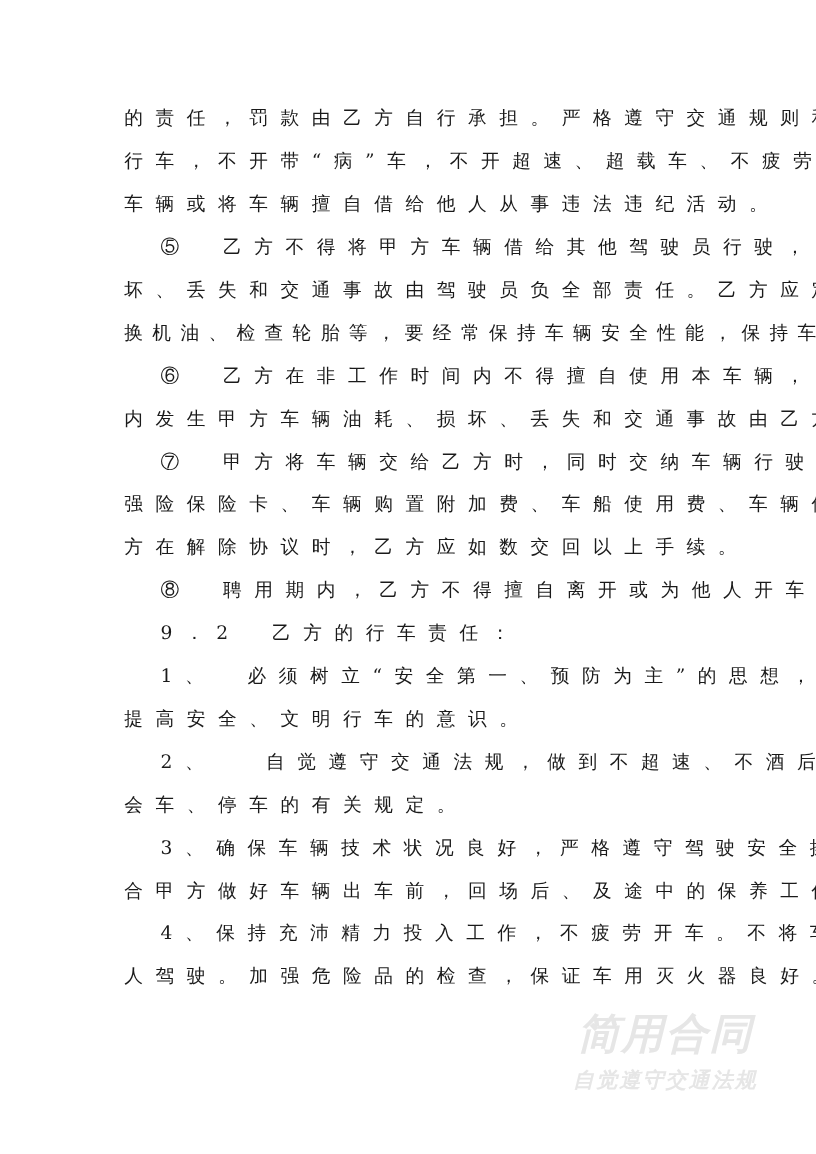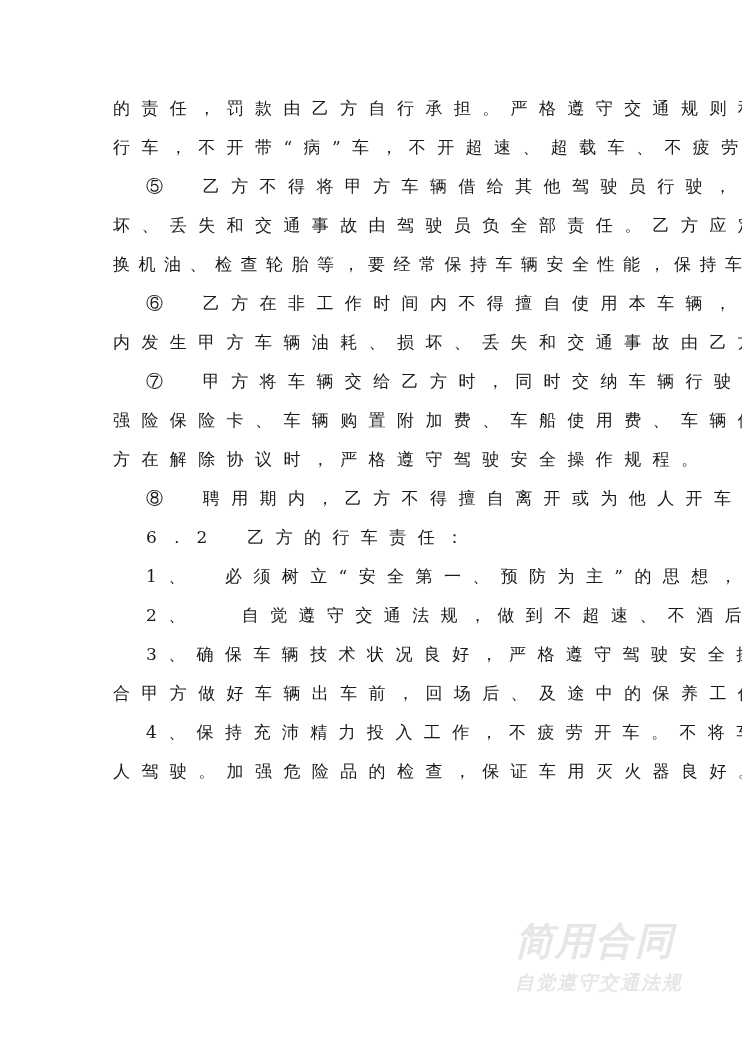--- a/index.html
+++ b/index.html
@@ -38,21 +38,21 @@
     .line.tight { letter-spacing: 8.5px; }
     .watermark {
       position: absolute;
       left: 515px;
       top: 918px;
       width: 180px;
       color: #e6e6e6;
       font-family: Liberation Sans, sans-serif;
       font-weight: bold;
       font-style: italic;
-      text-align: left;
+      text-align: center;
       user-select: none;
     }
     .watermark .wm-title {
       font-size: 38px;
       letter-spacing: 2px;
       line-height: 46px;
     }
     .watermark .wm-sub {
       font-size: 19px;
       letter-spacing: 2px;
@@ -60,32 +60,35 @@
       margin-top: 4px;
     }
   </style>
 </head>
 <body>
 
 <div class="page">
   <div class="content">
     <div class="line">的责任，罚款由乙方自行承担。严格遵守交通规则和操作规程，文明</div>
     <div class="line">行车，不开带“病”车，不开超速、超载车、不疲劳驾驶，严禁利用</div>
+    <div class="line">车辆或将车辆擅自借给他人从事违法违纪活动。</div>
     <div class="line indent">⑤　乙方不得将甲方车辆借给其他驾驶员行驶，且发生油耗、损</div>
     <div class="line">坏、丢失和交通事故由驾驶员负全部责任。乙方应定时保养车辆，如</div>
     <div class="line tight">换机油、检查轮胎等，要经常保持车辆安全性能，保持车容车貌整洁。</div>
     <div class="line indent">⑥　乙方在非工作时间内不得擅自使用本车辆，否则，在该事件</div>
     <div class="line">内发生甲方车辆油耗、损坏、丢失和交通事故由乙方负全部责任。</div>
     <div class="line indent">⑦　甲方将车辆交给乙方时，同时交纳车辆行驶证、养路费、交</div>
     <div class="line">强险保险卡、车辆购置附加费、车船使用费、车辆保险卡等。甲乙双</div>
-    <div class="line">方在解除协议时，严格遵守驾驶安全操作规程。</div>
+    <div class="line">方在解除协议时，乙方应如数交回以上手续。</div>
     <div class="line indent">⑧　聘用期内，乙方不得擅自离开或为他人开车。</div>
-    <div class="line indent">6．2　乙方的行车责任：</div>
+    <div class="line indent">9．2　乙方的行车责任：</div>
     <div class="line indent">1、　必须树立“安全第一、预防为主”的思想，遵章守纪，自觉</div>
+    <div class="line">提高安全、文明行车的意识。</div>
     <div class="line indent">2、　 自觉遵守交通法规，做到不超速、不酒后开车、遵守超车、</div>
+    <div class="line">会车、停车的有关规定。</div>
     <div class="line indent">3、确保车辆技术状况良好，严格遵守驾驶安全操作规程，积极配</div>
     <div class="line">合甲方做好车辆出车前，回场后、及途中的保养工作，保证车辆不带</div>
     <div class="line indent">4、保持充沛精力投入工作，不疲劳开车。不将车交给无驾驶证的</div>
     <div class="line">人驾驶。加强危险品的检查，保证车用灭火器良好。</div>
   </div>
 
   <div class="watermark">
     <div class="wm-title">简用合同</div>
     <div class="wm-sub">自觉遵守交通法规</div>
   </div>

